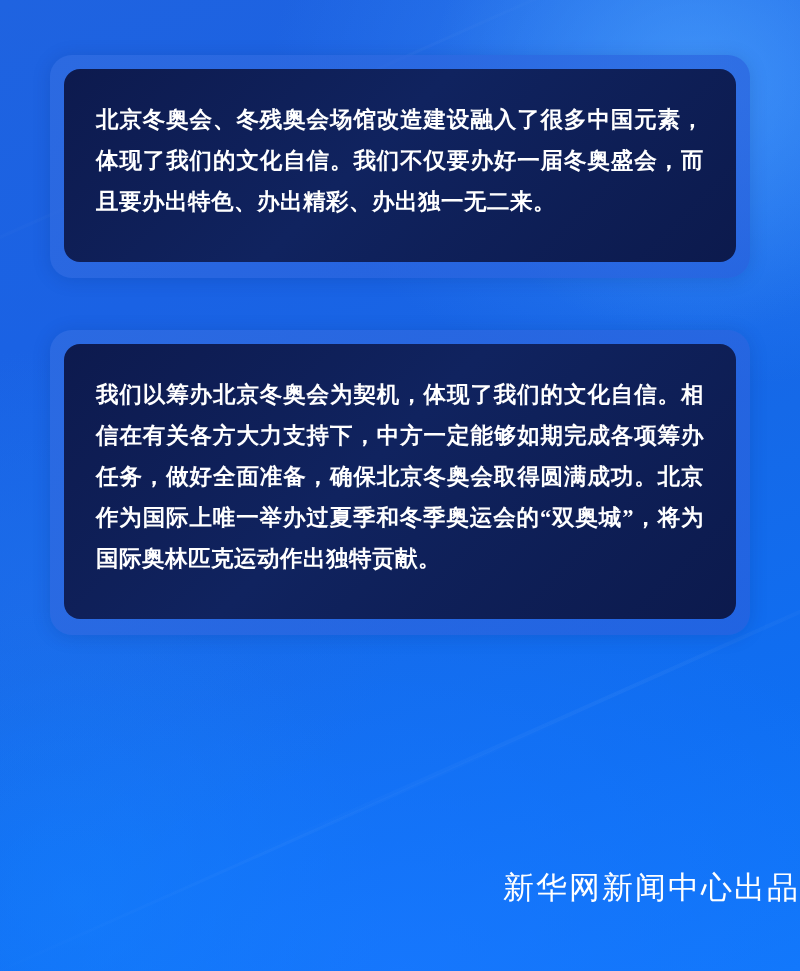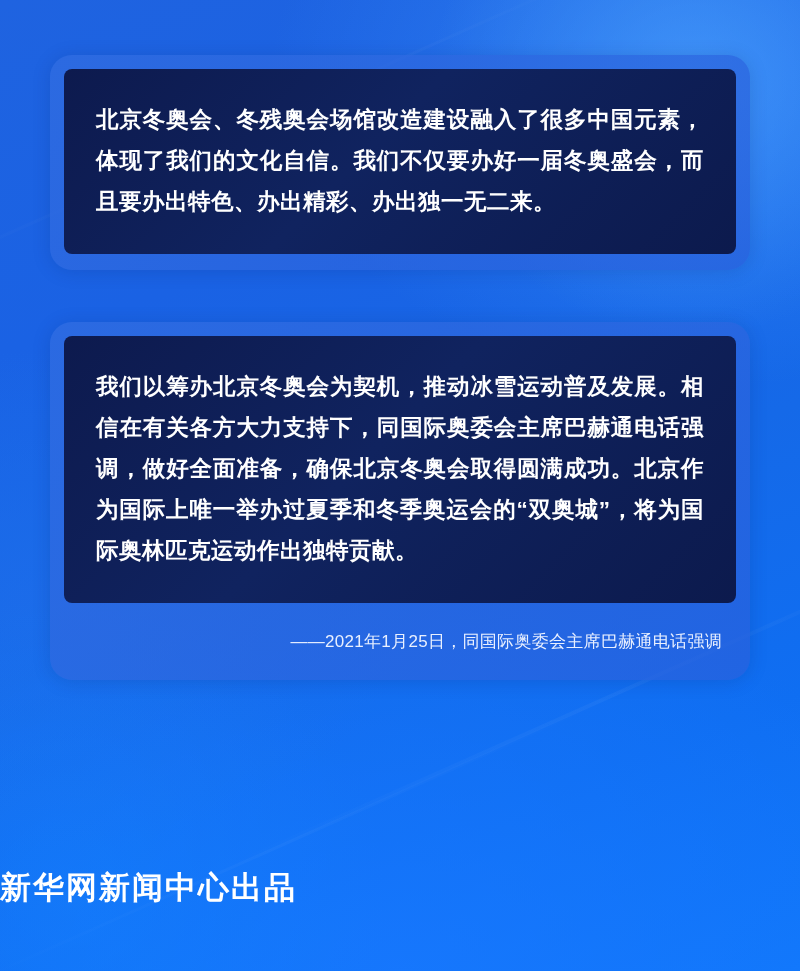--- a/index.html
+++ b/index.html
@@ -57,24 +57,25 @@
     border-radius: 22px;
     background: linear-gradient(135deg, rgba(48,108,225,0.78) 0%, rgba(40,96,220,0.70) 100%);
     box-shadow: 0 2px 18px rgba(10,40,110,0.18);
     padding: 14px 14px 16px 14px;
     box-sizing: border-box;
   }
   .card.first { margin-top: 55px; }
   .card.second { margin-top: 52px; }
 
   .quote-box {
-    border-radius: 8px;
+    border-radius: 16px;
     background: linear-gradient(135deg, #0d1a4e 0%, #10235f 45%, #0c1a4d 100%);
-    padding: 30px 32px 32px 32px;
+    padding: 30px 32px 40px 32px;
     box-sizing: border-box;
+    font-family: Liberation Serif, serif;
   }
   .quote-text {
     color: #ffffff;
     font-size: 22.5px;
     font-weight: bold;
     line-height: 41px;
     letter-spacing: 0.5px;
     text-align: justify;
     margin: 0;
   }
@@ -94,24 +95,24 @@
   .attrib .ind {
     display: block;
     padding-left: 34px;
   }
 
   .footer {
     position: absolute;
     left: 0;
     right: 0;
     bottom: 62px;
-    text-align: left;
+    text-align: right;
     color: #ffffff;
     font-size: 31px;
-    font-weight: bold;
+    font-weight: normal;
     letter-spacing: 2px;
     margin-top: 24px;
   }
 </style>
 </head>
 <body>
 
 <div class="page">
 
   <div class="glow g1"></div>
@@ -121,22 +122,19 @@
   <div class="streak s3"></div>
 
   <div class="card first">
     <div class="quote-box">
       <p class="quote-text">北京冬奥会、冬残奥会场馆改造建设融入了很多中国元素，体现了我们的文化自信。我们不仅要办好一届冬奥盛会，而且要办出特色、办出精彩、办出独一无二来。</p>
     </div>
   </div>
 
   <div class="card second">
     <div class="quote-box">
-      <p class="quote-text">我们以筹办北京冬奥会为契机，推动冰雪运动普及发展。相信在有关各方大力支持下，同国际奥委会主席巴赫通电话强调，做好全面准备，确保北京冬奥会取得圆满成功。北京作为国际上唯一举办过夏季和冬季奥运会的“双奥城”，将为国际奥林匹克运动作出独特贡献。</p>
-    </div>
-    <div class="attrib right">
-      <span>——2021年1月25日，同国际奥委会主席巴赫通电话强调</span>
+      <p class="quote-text">我们以筹办北京冬奥会为契机，体现了我们的文化自信。相信在有关各方大力支持下，中方一定能够如期完成各项筹办任务，做好全面准备，确保北京冬奥会取得圆满成功。北京作为国际上唯一举办过夏季和冬季奥运会的“双奥城”，将为国际奥林匹克运动作出独特贡献。</p>
     </div>
   </div>
 
   <div class="footer">新华网新闻中心出品</div>
 
 </div>
 
 </body></html>

